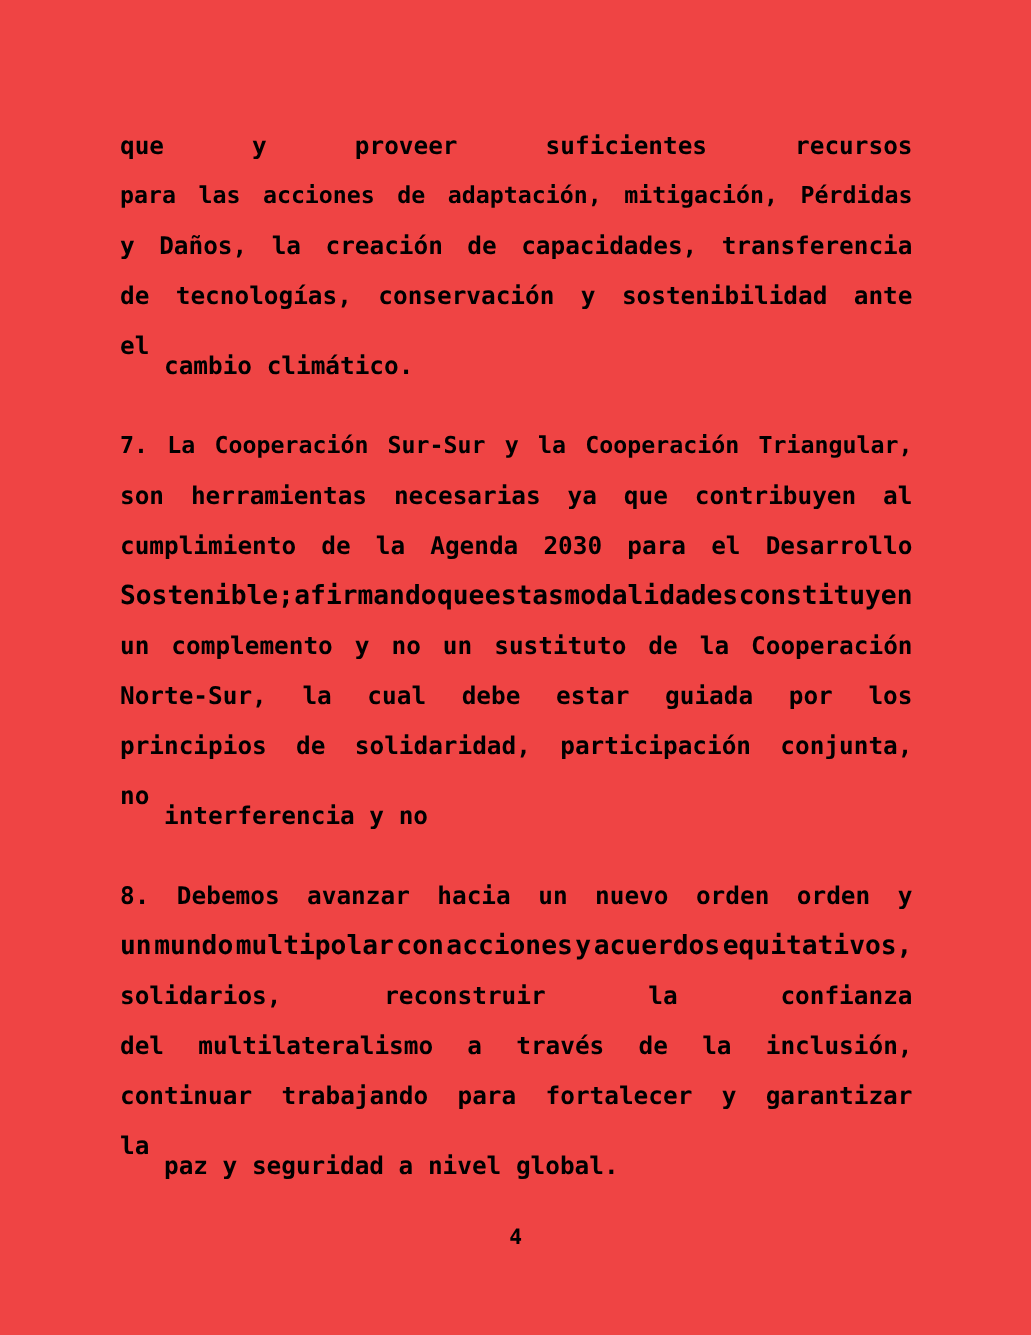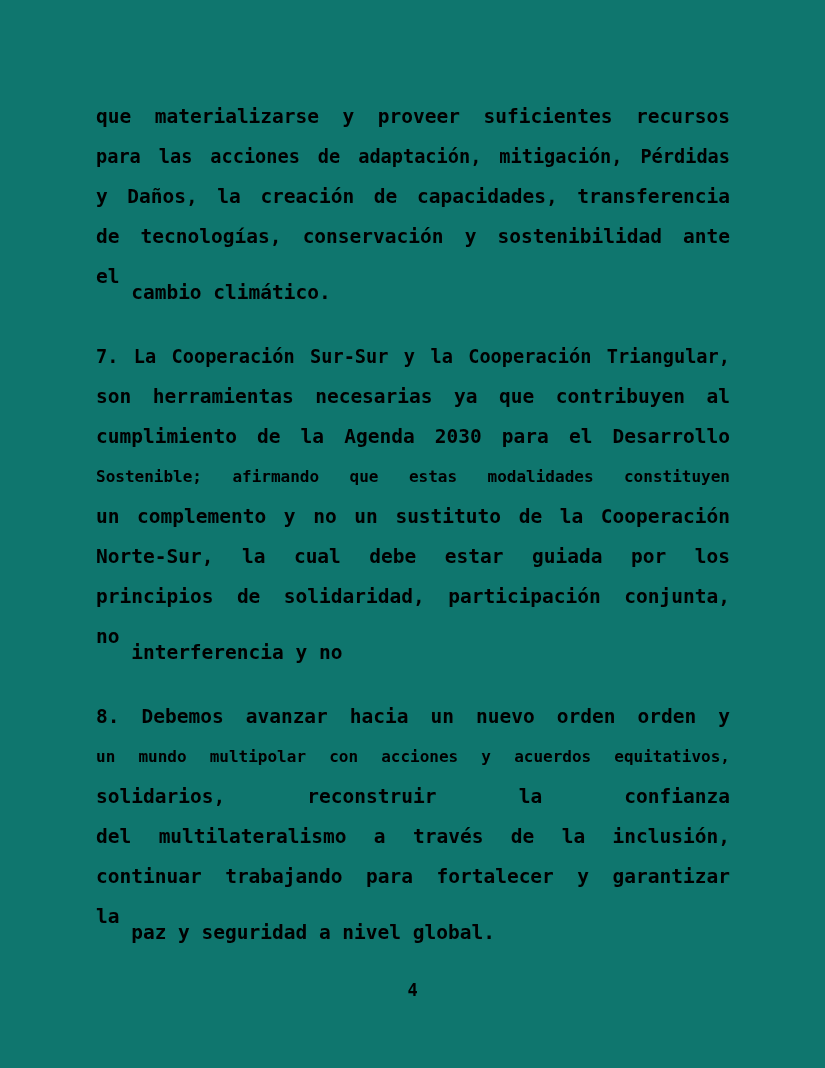--- a/index.html
+++ b/index.html
@@ -9,21 +9,21 @@
     background: #ffffff;
   }
   body {
     font-family: "DejaVu Sans Mono", "Liberation Mono", monospace;
     color: #000000;
   }
   .page {
     position: relative;
     width: 825px;
     height: 1068px;
-    background: #0f766e;
+    background: #ef4444;
     overflow: hidden;
     box-sizing: border-box;
   }
   .text-column {
     position: absolute;
     left: 96px;
     top: 96px;
     width: 634px;
   }
   .para {
@@ -49,21 +49,21 @@
   
   .line.flush {
     justify-content: flex-start;
   }
   .line.flush .w + .w {
     margin-left: 0.6em;
     margin-top: 32px;
   }
   
   .line.condensed {
-    font-size: 16px;
+    font-size: 21px;
   }
   .line.condensed2 {
     font-size: 18.6px;
   }
   .w {
     display: inline-block;
   }
   .page-number {
     position: absolute;
     left: 0;
@@ -76,21 +76,21 @@
   }
 </style>
 </head>
 <body>
 
 <div class="page">
 
   <div class="text-column">
 
     <div class="para" id="para-0">
-        <div class="line justify"><span class="w">que</span><span class="w">materializarse</span><span class="w">y</span><span class="w">proveer</span><span class="w">suficientes</span><span class="w">recursos</span></div>
+        <div class="line justify"><span class="w">que</span><span class="w">y</span><span class="w">proveer</span><span class="w">suficientes</span><span class="w">recursos</span></div>
         <div class="line justify condensed2"><span class="w">para</span><span class="w">las</span><span class="w">acciones</span><span class="w">de</span><span class="w">adaptación,</span><span class="w">mitigación,</span><span class="w">Pérdidas</span></div>
         <div class="line justify"><span class="w">y</span><span class="w">Daños,</span><span class="w">la</span><span class="w">creación</span><span class="w">de</span><span class="w">capacidades,</span><span class="w">transferencia</span></div>
         <div class="line justify"><span class="w">de</span><span class="w">tecnologías,</span><span class="w">conservación</span><span class="w">y</span><span class="w">sostenibilidad</span><span class="w">ante</span></div>
         <div class="line flush"><span class="w">el</span><span class="w">cambio</span><span class="w">climático.</span></div>
       </div>
 
     <div class="para" id="para-1">
         <div class="line justify condensed2"><span class="w">7.</span><span class="w">La</span><span class="w">Cooperación</span><span class="w">Sur-Sur</span><span class="w">y</span><span class="w">la</span><span class="w">Cooperación</span><span class="w">Triangular,</span></div>
         <div class="line justify"><span class="w">son</span><span class="w">herramientas</span><span class="w">necesarias</span><span class="w">ya</span><span class="w">que</span><span class="w">contribuyen</span><span class="w">al</span></div>
         <div class="line justify"><span class="w">cumplimiento</span><span class="w">de</span><span class="w">la</span><span class="w">Agenda</span><span class="w">2030</span><span class="w">para</span><span class="w">el</span><span class="w">Desarrollo</span></div>

